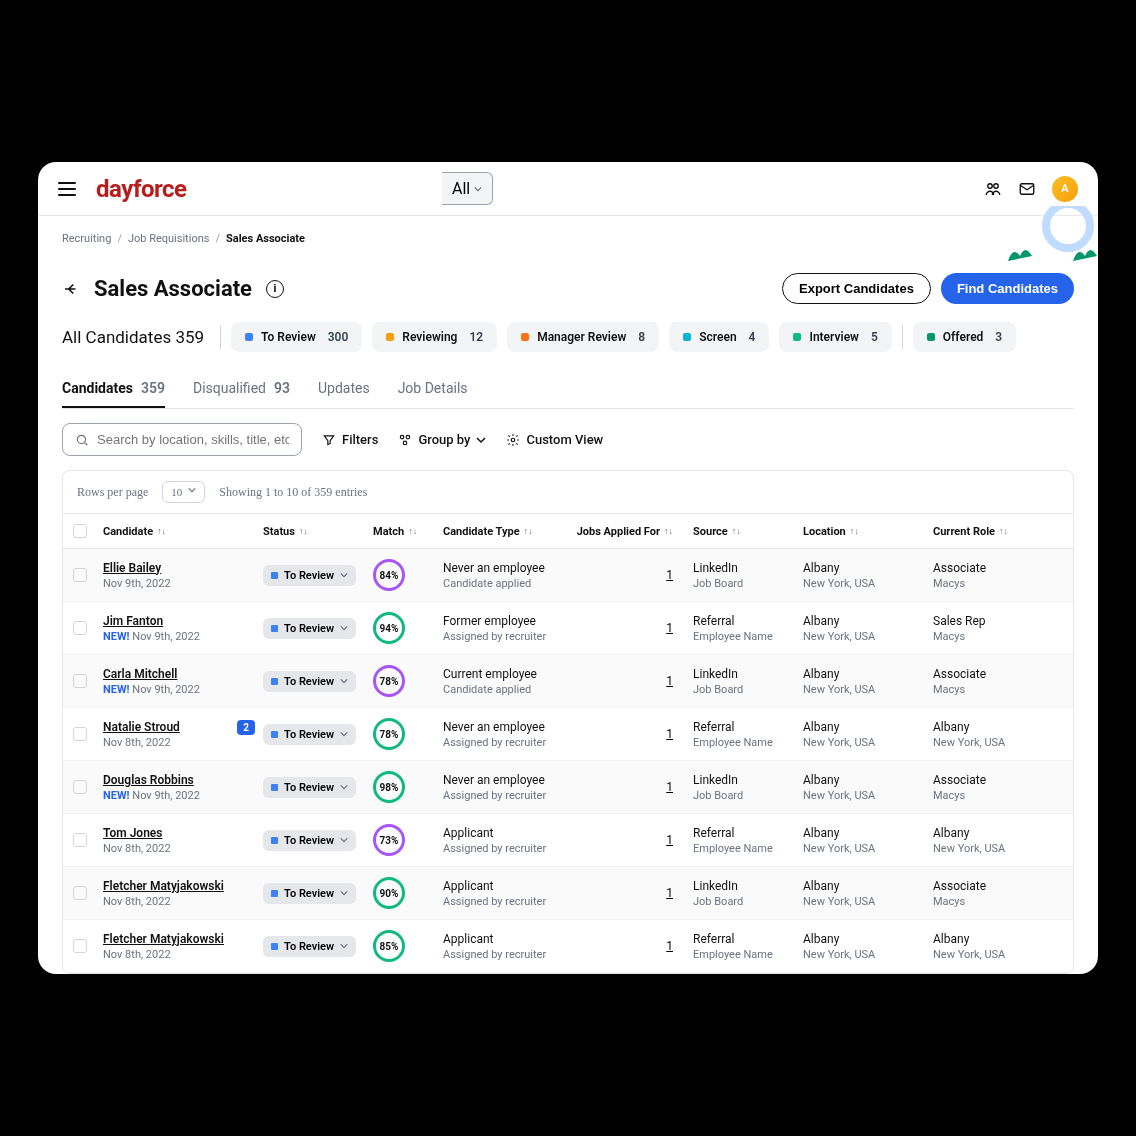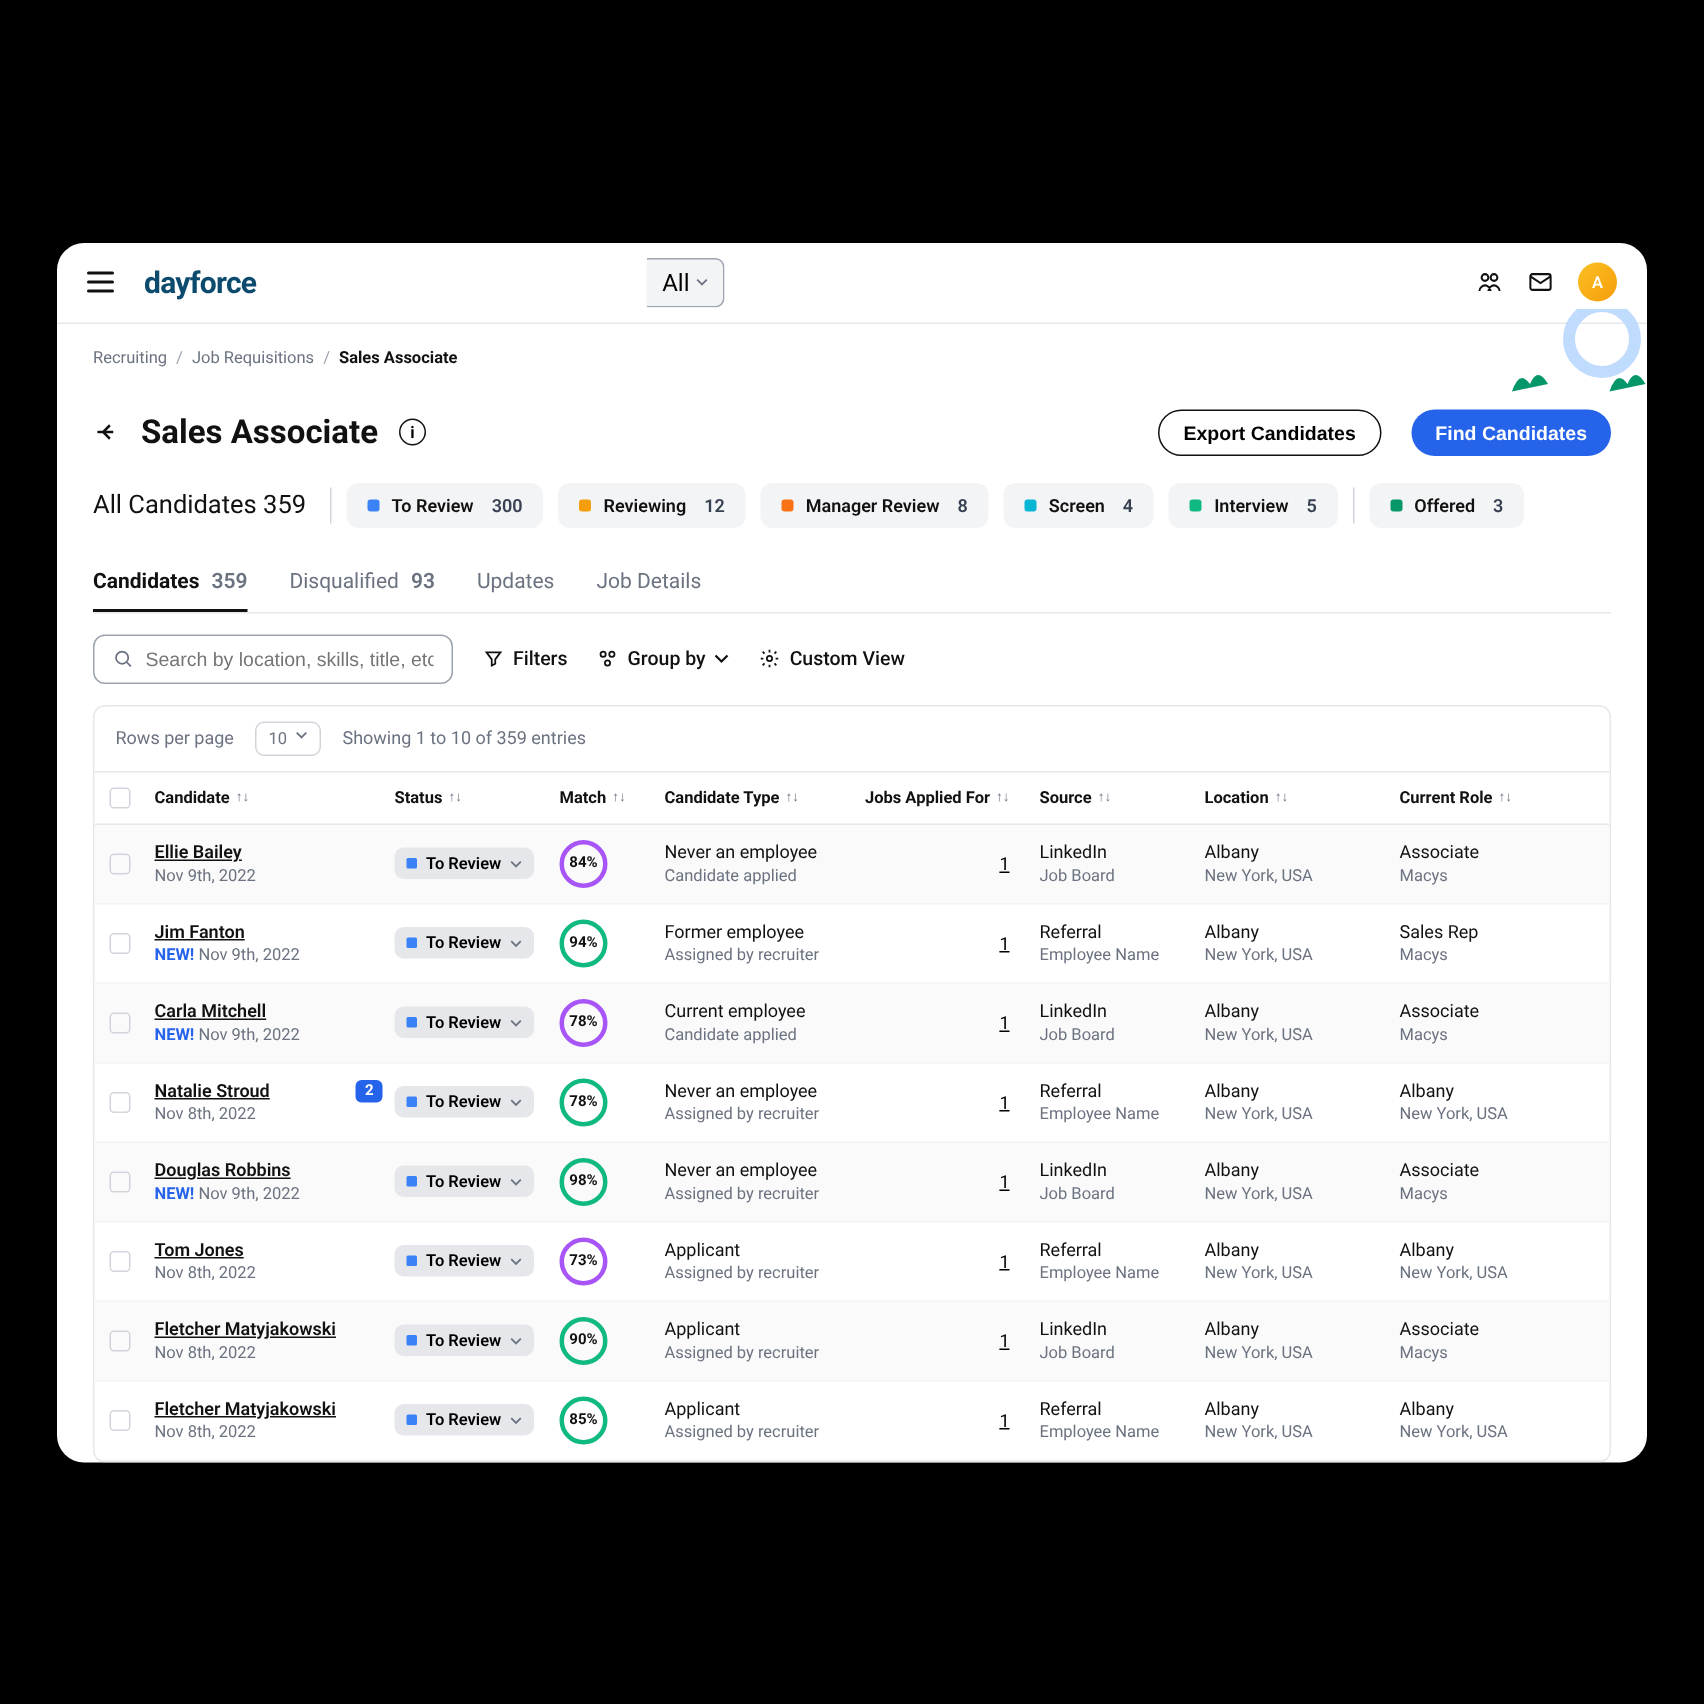--- a/index.html
+++ b/index.html
@@ -1,55 +1,55 @@
 <!DOCTYPE html>
 <html><head>
 <meta charset="utf-8">
 <style>
 * { box-sizing: border-box; margin: 0; padding: 0; }
 body { background: #000; font-family: -apple-system, BlinkMacSystemFont, "Segoe UI", Roboto, Arial, sans-serif; display: flex; align-items: center; justify-content: center; min-height: 1136px; }
 .frame { width: 1060px; background: #fff; border-radius: 18px; overflow: hidden; box-shadow: 0 4px 20px rgba(0,0,0,0.3); }
 .topbar { display: flex; align-items: center; padding: 10px 20px; border-bottom: 1px solid #e5e7eb; gap: 20px; position: relative; }
 .hamburger { width: 18px; height: 14px; display: flex; flex-direction: column; justify-content: space-between; cursor: pointer; }
 .hamburger span { height: 2px; background: #111; border-radius: 1px; }
-.brand { font-weight: 700; font-size: 20px; color: #0c4a6e; letter-spacing: -0.5px; }
+.brand { font-weight: 700; font-size: 24px; color: #b91c1c; letter-spacing: -0.5px; }
 .searchwrap { display: flex; align-items: center; margin: 0 auto; }
 .searchbox { display: flex; align-items: center; border: 1px solid #9ca3af; border-radius: 6px 0 0 6px; padding: 6px 10px; width: 260px; background: #fff; }
 .searchbox input { border: none; outline: none; font-size: 13px; flex: 1; background: transparent; }
 .searchsel { border: 1px solid #9ca3af; border-left: none; border-radius: 0 6px 6px 0; padding: 6px 10px; font-size: 16px; background: #f3f4f6; display: flex; align-items: center; gap: 4px; }
 .topicons { display: flex; gap: 16px; align-items: center; margin-left: auto; }
 .avatar { width: 26px; height: 26px; border-radius: 50%; background: linear-gradient(135deg,#fbbf24,#f59e0b); display:flex;align-items:center;justify-content:center;color:#fff;font-size:11px;font-weight:600; }
 .content { padding: 16px 24px 0; position: relative; }
 .crumbs { font-size: 11px; color: #6b7280; display: flex; gap: 6px; align-items: flex-end; flex-wrap: wrap; }
 .crumbs a { color: #6b7280; text-decoration: none; }
 .crumbs .sep { color: #9ca3af; }
 .decoration { position: absolute; right: 0; top: -10px; width: 100px; height: 60px; overflow: hidden; }
 .titlebar { display: flex; align-items: center; justify-content: space-between; margin-top: 28px; }
 .titleleft { display: flex; align-items: center; gap: 14px; }
 .titleleft h1 { font-size: 22px; font-weight: 700; color: #111; }
 .info-badge { width: 18px; height: 18px; border: 1.5px solid #111; border-radius: 50%; display: flex; align-items: center; justify-content: center; font-size: 11px; font-weight: 700; }
-.btns { display: flex; gap: 20px; }
+.btns { display: flex; gap: 10px; }
 .btn-outline { border: 1px solid #111; background: #fff; border-radius: 20px; padding: 7px 16px; font-size: 13px; font-weight: 600; cursor: pointer; }
 .btn-primary { border: none; background: #2563eb; color: #fff; border-radius: 20px; padding: 7px 16px; font-size: 13px; font-weight: 600; cursor: pointer; }
 .pills { display: flex; gap: 10px; margin-top: 18px; align-items: center; flex-wrap: wrap; }
 .allcand { font-size: 17px; color: #111; margin-right: 6px; }
 .pill { background: #f3f4f6; border-radius: 8px; padding: 8px 14px; font-size: 12px; display: flex; align-items: center; gap: 8px; color: #111; font-weight: 600; }
 .pill .sq { width: 8px; height: 8px; border-radius: 2px; }
 .pill .cnt { color: #374151; font-weight: 600; margin-left: 4px; }
 .vdiv { width: 1px; height: 24px; background: #d1d5db; }
 .tabs { display: flex; gap: 28px; margin-top: 28px; border-bottom: 1px solid #e5e7eb; }
 .tab { padding-bottom: 10px; font-size: 14px; color: #6b7280; cursor: pointer; display: flex; gap: 8px; }
 .tab.active { color: #111; font-weight: 700; border-bottom: 2px solid #111; }
 .tab .tcnt { color: #6b7280; font-weight: 600; }
 .toolbar { display: flex; gap: 20px; align-items: center; margin-top: 14px; }
 .search2 { display: flex; align-items: center; border: 1px solid #9ca3af; border-radius: 8px; padding: 8px 12px; width: 240px; gap: 8px; }
 .search2 input { border: none; outline: none; font-size: 13px; flex: 1; }
 .tbtn { display: flex; align-items: center; gap: 6px; font-size: 13px; color: #111; cursor: pointer; font-weight: 500; }
 .tablewrap { border: 1px solid #e5e7eb; border-radius: 8px; margin-top: 14px; overflow: hidden; }
-.pagebar { display: flex; align-items: center; gap: 14px; padding: 10px 14px; font-size: 12px; color: #6b7280; }
+.pagebar { display: flex; align-items: center; gap: 14px; padding: 10px 14px; font-size: 12px; color: #6b7280; font-family: Liberation Serif, serif; }
 .rppsel { border: 1px solid #d1d5db; border-radius: 6px; padding: 4px 8px; font-size: 11px; display: flex; gap: 6px; align-items: flex-start; }
 .thead { display: grid; grid-template-columns: 30px 160px 110px 70px 130px 120px 110px 130px 130px; padding: 10px 10px; font-size: 11px; font-weight: 700; color: #111; border-top: 1px solid #e5e7eb; border-bottom: 1px solid #e5e7eb; }
 .thead .th { display: flex; align-items: center; gap: 4px; }
 .sorticon { font-size: 9px; color: #6b7280; }
 .row { display: grid; grid-template-columns: 30px 160px 110px 70px 130px 120px 110px 130px 130px; padding: 10px 10px; font-size: 12px; border-bottom: 1px solid #f3f4f6; align-items: center; }
 .row:nth-child(odd) { background: #fafafa; }
 .cbox { width: 14px; height: 14px; border: 1px solid #d1d5db; border-radius: 3px; }
 .cname { color: #111; font-weight: 600; text-decoration: underline; }
 .csub { color: #6b7280; font-size: 11px; margin-top: 2px; }
 .new { color: #2563eb; font-weight: 700; font-size: 11px; }

